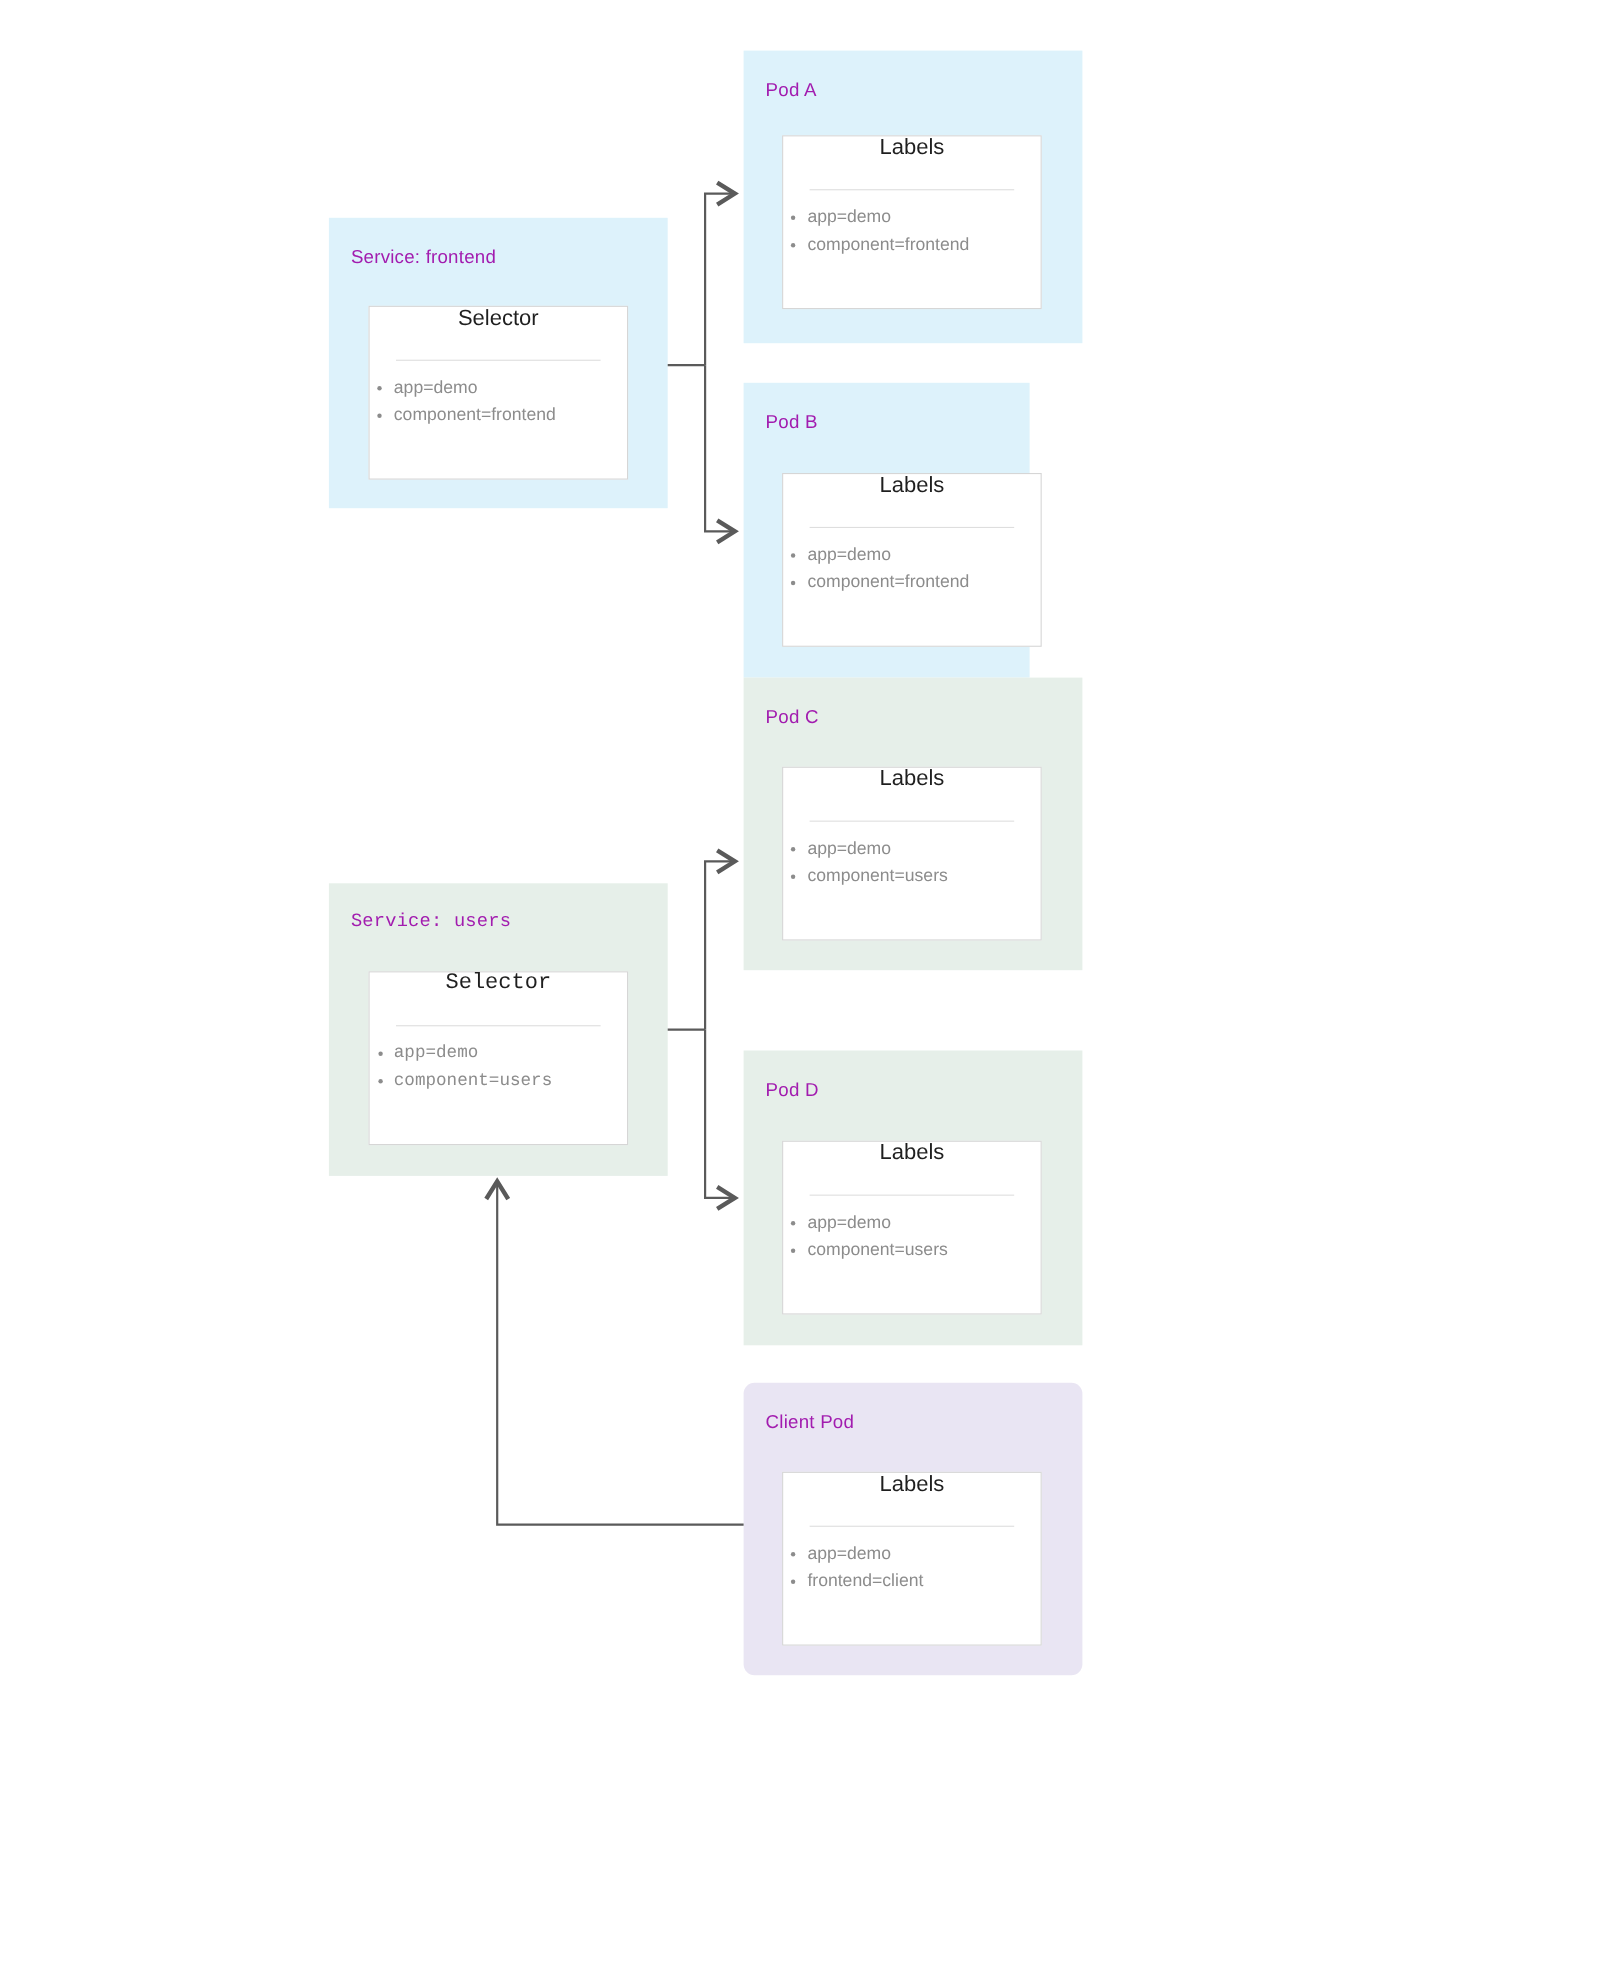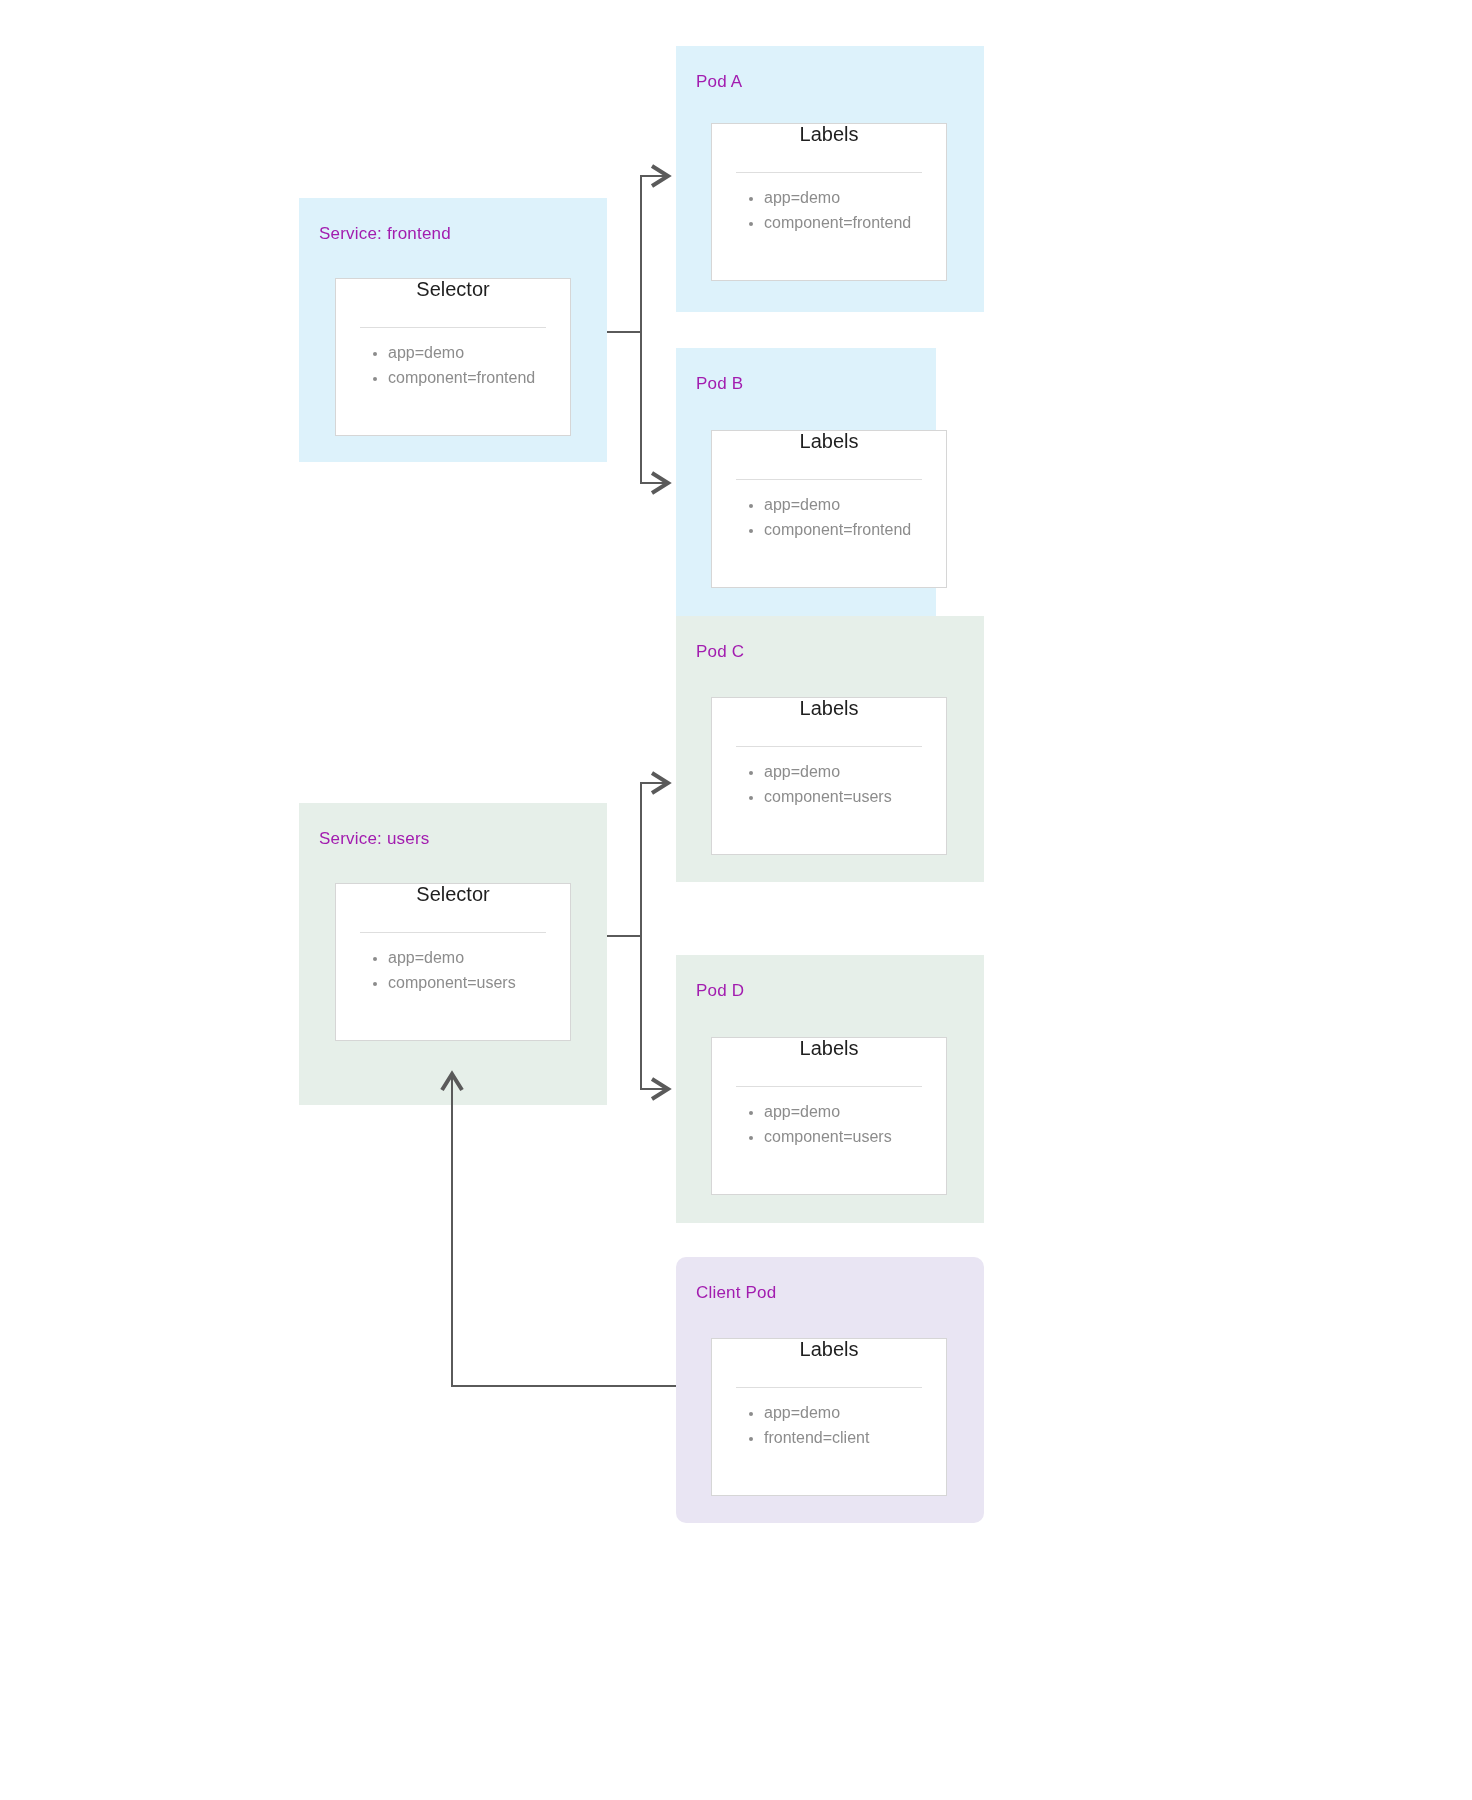--- a/index.html
+++ b/index.html
@@ -50,21 +50,21 @@
     line-height: 1;
   }
   .card-rule {
     height: 1px;
     background: #dedede;
     margin: 28px 24px 0 24px;
   }
   .card-list {
     list-style: disc;
     margin: 12px 0 0 0;
-    padding-left: 52px;
+    padding-left: 22px;
     color: #8c8c8c;
   }
   .card-list li {
     font-size: 16px;
     line-height: 25px;
     color: #8c8c8c;
     white-space: nowrap;
   }
   .card-list li::marker {
     font-size: 13px;
@@ -142,21 +142,21 @@
     <div class="card" style="left:35px; top:82px; width:236px; height:158px;">
       <div class="card-title">Labels</div>
       <div class="card-rule"></div>
       <ul class="card-list">
         <li>app=demo</li>
         <li>component=users</li>
       </ul>
     </div>
   </div>
 
-  <div class="group" style="left:299px; top:803px; width:308px; height:302px; background:#e6efe9;">
+  <div class="group" style="left:299px; top:803px; width:308px; height:266px; background:#e6efe9;font-family:Liberation Mono, monospace;">
     <div class="group-title">Service: users</div>
     <div class="card" style="left:36px; top:80px; width:236px; height:158px;">
       <div class="card-title">Selector</div>
       <div class="card-rule"></div>
       <ul class="card-list">
         <li>app=demo</li>
         <li>component=users</li>
       </ul>
     </div>
   </div>

